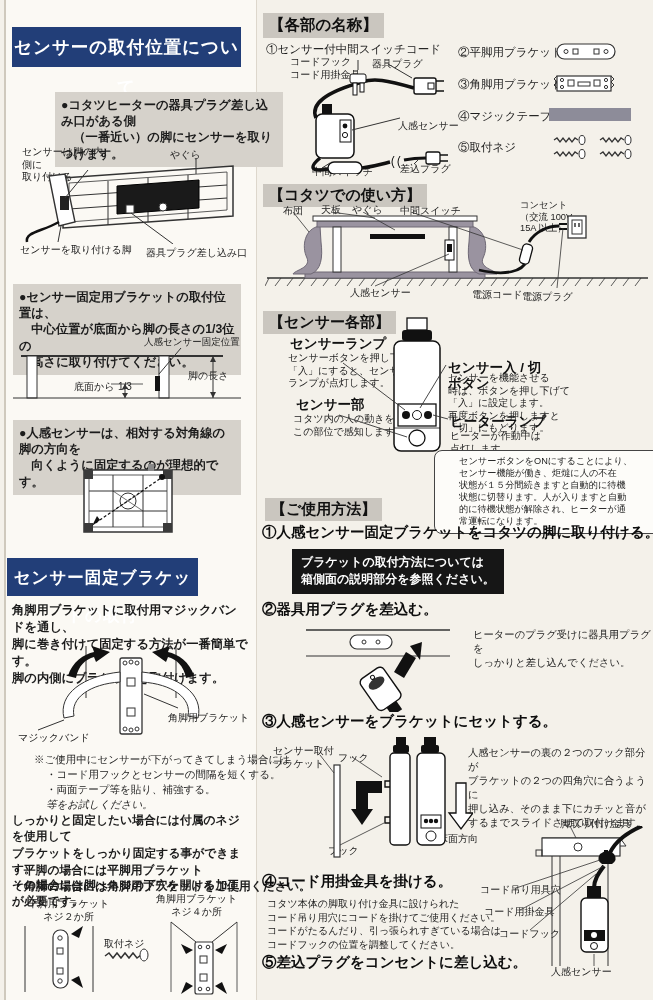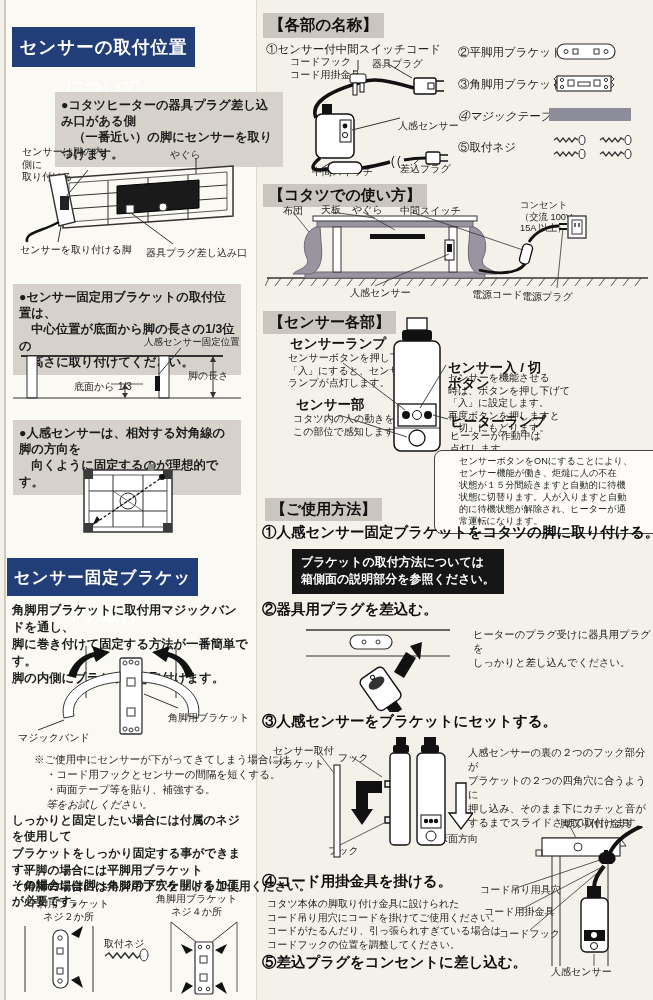--- a/index.html
+++ b/index.html
@@ -20,21 +20,21 @@
   .roundnote{border:1.2px solid #444;border-radius:8px;background:#fdfcf9;font-size:9.2px;line-height:1.3;padding:5px 24px;color:#222;}
   svg{display:block;}
 </style>
 </head>
 <body>
 
 <div class="page">
 
   <div class="abs panel" style="left:4px;top:0;width:250px;height:1000px;"></div>
 
-  <div class="abs navyhdr" style="left:12px;top:27px;width:183px;height:40px;font-size:17.5px;line-height:40px;">センサーの取付位置について</div>
+  <div class="abs navyhdr" style="left:12px;top:27px;width:229px;height:40px;font-size:17.5px;line-height:40px;">センサーの取付位置について</div>
 
   <div class="abs graynote pre" style="left:13px;top:92px;width:216px;margin-left:42px;">●コタツヒーターの器具プラグ差し込み口がある側
 　（一番近い）の脚にセンサーを取りつけます。</div>
 
   <div class="abs lbl pre" style="left:22px;top:146px;width:90px;">センサーは脚の内側に
 取り付ける</div>
   <div class="abs lbl" style="left:170px;top:149px;">やぐら</div>
   <div class="abs lbl" style="left:20px;top:244px;">センサーを取り付ける脚</div>
   <div class="abs lbl" style="left:146px;top:247px;">器具プラグ差し込み口</div>
   <svg class="abs" style="left:13px;top:158px;" width="228" height="86" viewBox="0 0 228 86">
@@ -239,21 +239,21 @@
     <path d="M59,2 l3,3 -3,3 3,3 -3,3" fill="none" stroke="#333"></path>
     <circle cx="10" cy="6" r="1.6" fill="none" stroke="#333"></circle>
       <circle cx="10" cy="13" r="1.6" fill="none" stroke="#333"></circle>
     <circle cx="54" cy="6" r="1.6" fill="none" stroke="#333"></circle>
       <circle cx="54" cy="13" r="1.6" fill="none" stroke="#333"></circle>
     <rect x="16" y="6" width="6" height="6" fill="none" stroke="#333"></rect>
     <rect x="42" y="6" width="6" height="6" fill="none" stroke="#333"></rect>
     <rect x="26" y="8" width="12" height="4" fill="none" stroke="#333"></rect>
   </svg>
 
-  <div class="abs lbl" style="left:458px;top:109px;font-size:11.5px;font-style:italic;">④マジックテープ</div>
+  <div class="abs lbl" style="left:458px;top:109px;font-size:11.5px;">④マジックテープ</div>
   <div class="abs" style="left:549px;top:108px;width:82px;height:13px;background:#8D8C99;"></div>
 
   <div class="abs lbl" style="left:458px;top:140px;font-size:11.5px;">⑤取付ネジ</div>
   <svg class="abs" style="left:552px;top:132px;" width="90" height="30" viewBox="0 0 90 30">
     <g stroke="#333" fill="#fff">
       <path d="M2,8 l3,-2 3,4 3,-4 3,4 3,-4 3,4 3,-4 3,2" fill="none" stroke-width="1.3"></path>
         <ellipse cx="30" cy="8" rx="3" ry="4.5"></ellipse>
       <path d="M48,8 l3,-2 3,4 3,-4 3,4 3,-4 3,4 3,-4 3,2" fill="none" stroke-width="1.3"></path>
         <ellipse cx="76" cy="8" rx="3" ry="4.5"></ellipse>
       <path d="M2,22 l3,-2 3,4 3,-4 3,4 3,-4 3,4 3,-4 3,2" fill="none" stroke-width="1.3"></path>

